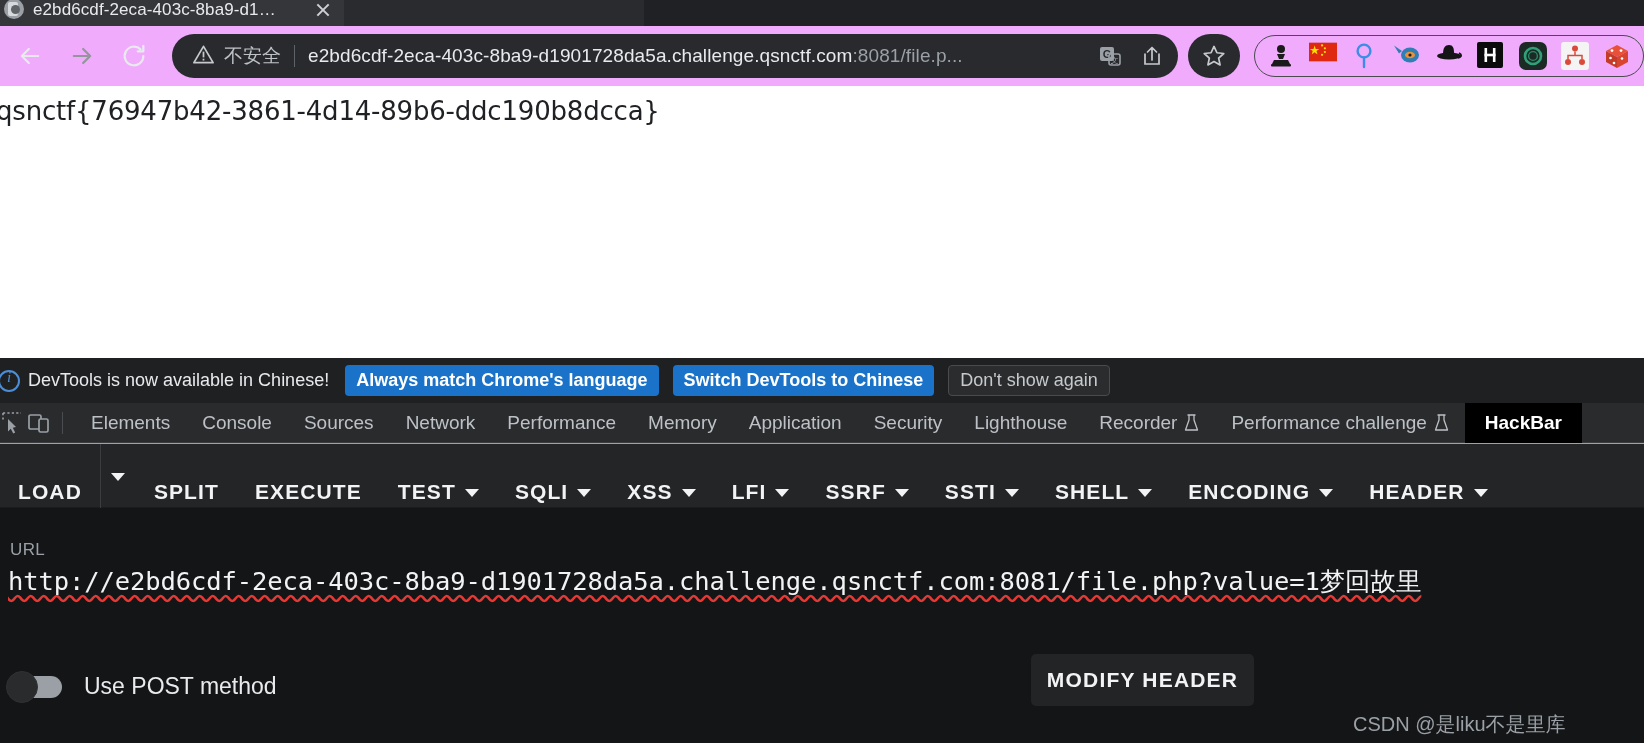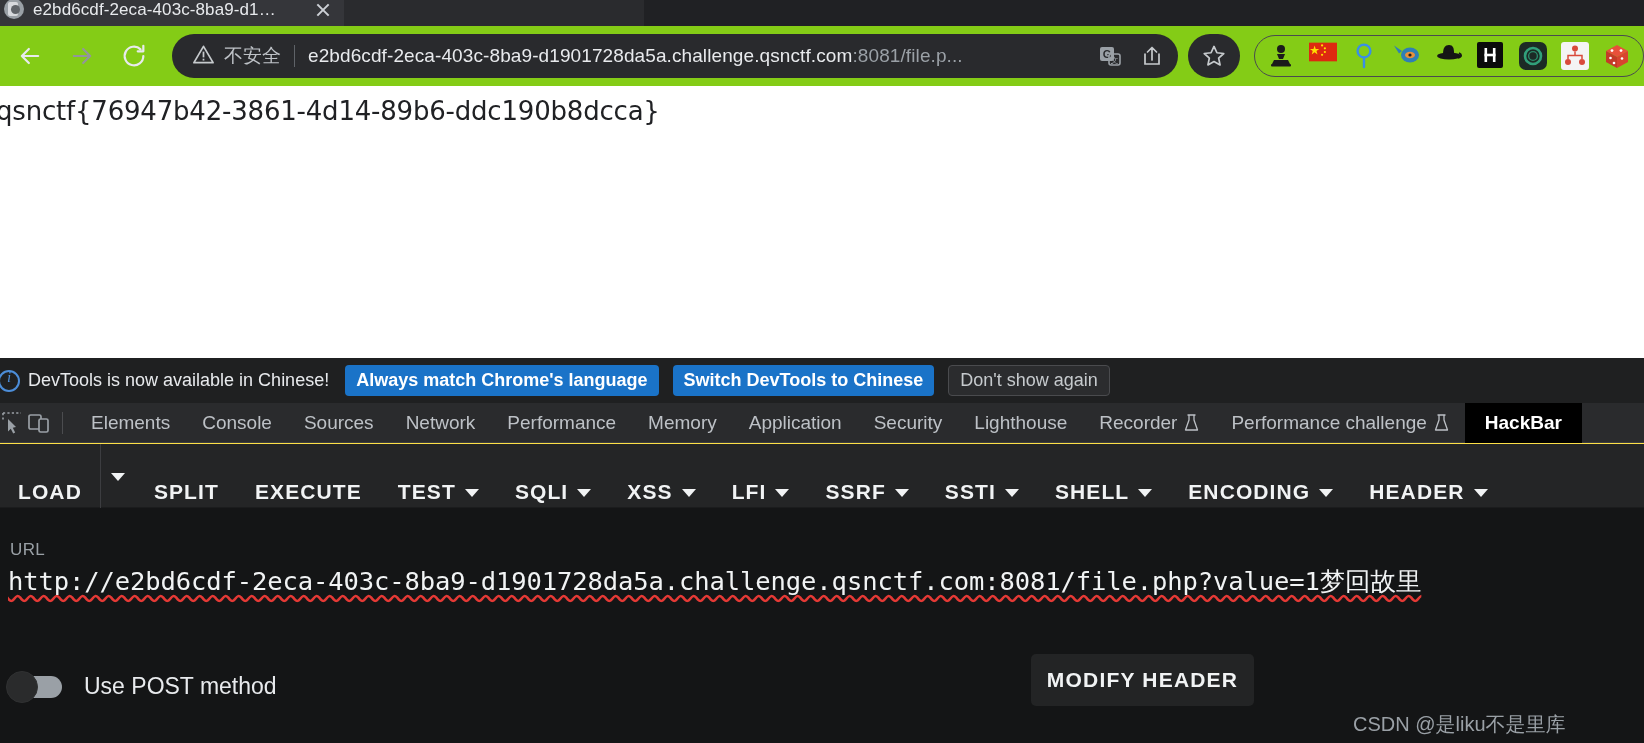--- a/index.html
+++ b/index.html
@@ -49,21 +49,21 @@
     content: ""; position: absolute; left: 3px; top: 10px;
     width: 16px; height: 2px; background: #cdd1d6;
   }
   .tab-close::before { transform: rotate(45deg); }
   .tab-close::after  { transform: rotate(-45deg); }
   .tab.inactive {
     left: 344px; width: 300px; background: #2a2b2e;
   }
 
   
-  #omnibox-row { position: absolute; left: 0; top: 26px; width: 1644px; height: 60px; background: #84cc16; display: flex; align-items: center; }
+  #omnibox-row { position: absolute; left: 0; top: 26px; width: 1644px; height: 60px; background: #f0abfc; display: flex; align-items: center; }
   .nav-btn {
     width: 44px; height: 44px; margin-left: 8px; border-radius: 50%;
     position: relative; flex: 0 0 auto;
   }
   .nav-btn svg { position: absolute; left: 50%; top: 50%; transform: translate(-50%,-50%); }
   .omnibox {
     margin-left: 16px; height: 44px; flex: 1 1 auto;
     background: #292a2d; border-radius: 22px;
     display: flex; align-items: center; padding: 0 8px 0 20px;
     max-width: 1008px;
@@ -96,21 +96,21 @@
   }
   #flag-text {
     position: absolute; left: -4px; top: 10px;
     font-size: 26px; color: #202124; white-space: nowrap;
     font-family: "DejaVu Sans", sans-serif; letter-spacing: -.2px;
   }
 
   
   #devtools {
     position: absolute; left: 0; top: 358px; width: 1644px; height: 357px;
-    background: #fde047;
+    background: #84cc16;
   }
 
   
   #devtools-infobar {
     position: absolute; left: 0; top: 0; width: 1644px; height: 45px;
     background: #1f2021; display: flex; align-items: center; padding-left: 0;
   }
   .info-icon {
     width: 22px; height: 22px; flex: 0 0 auto; margin-left: -2px; margin-right: 8px;
     border-radius: 50%; border: 2px solid #4c8dd8; position: relative;

